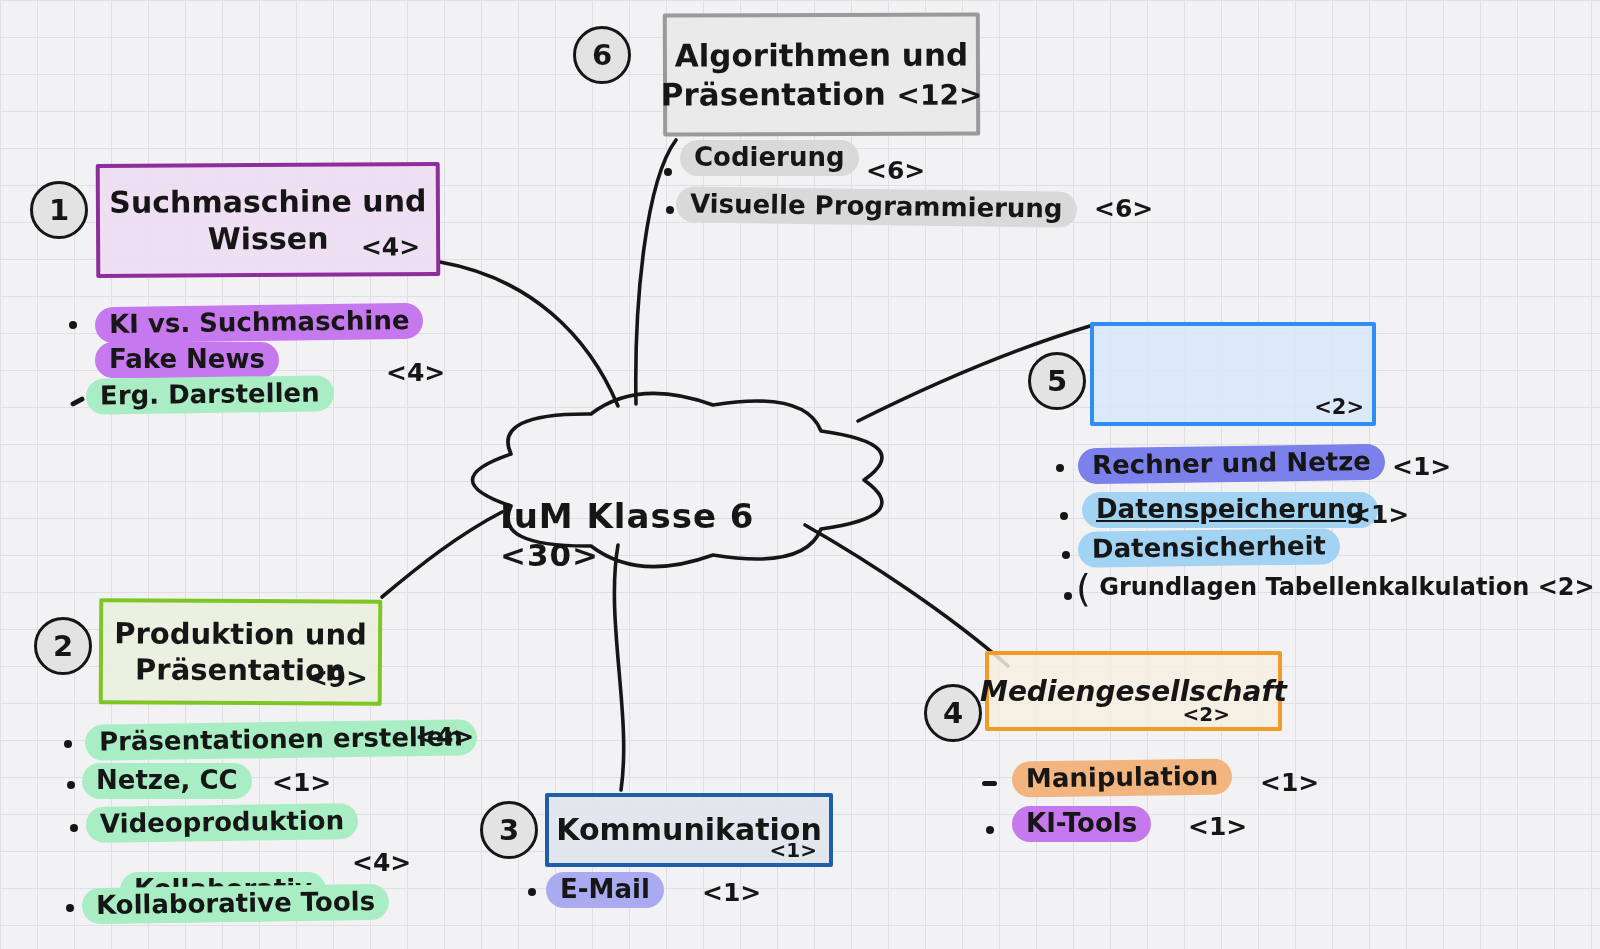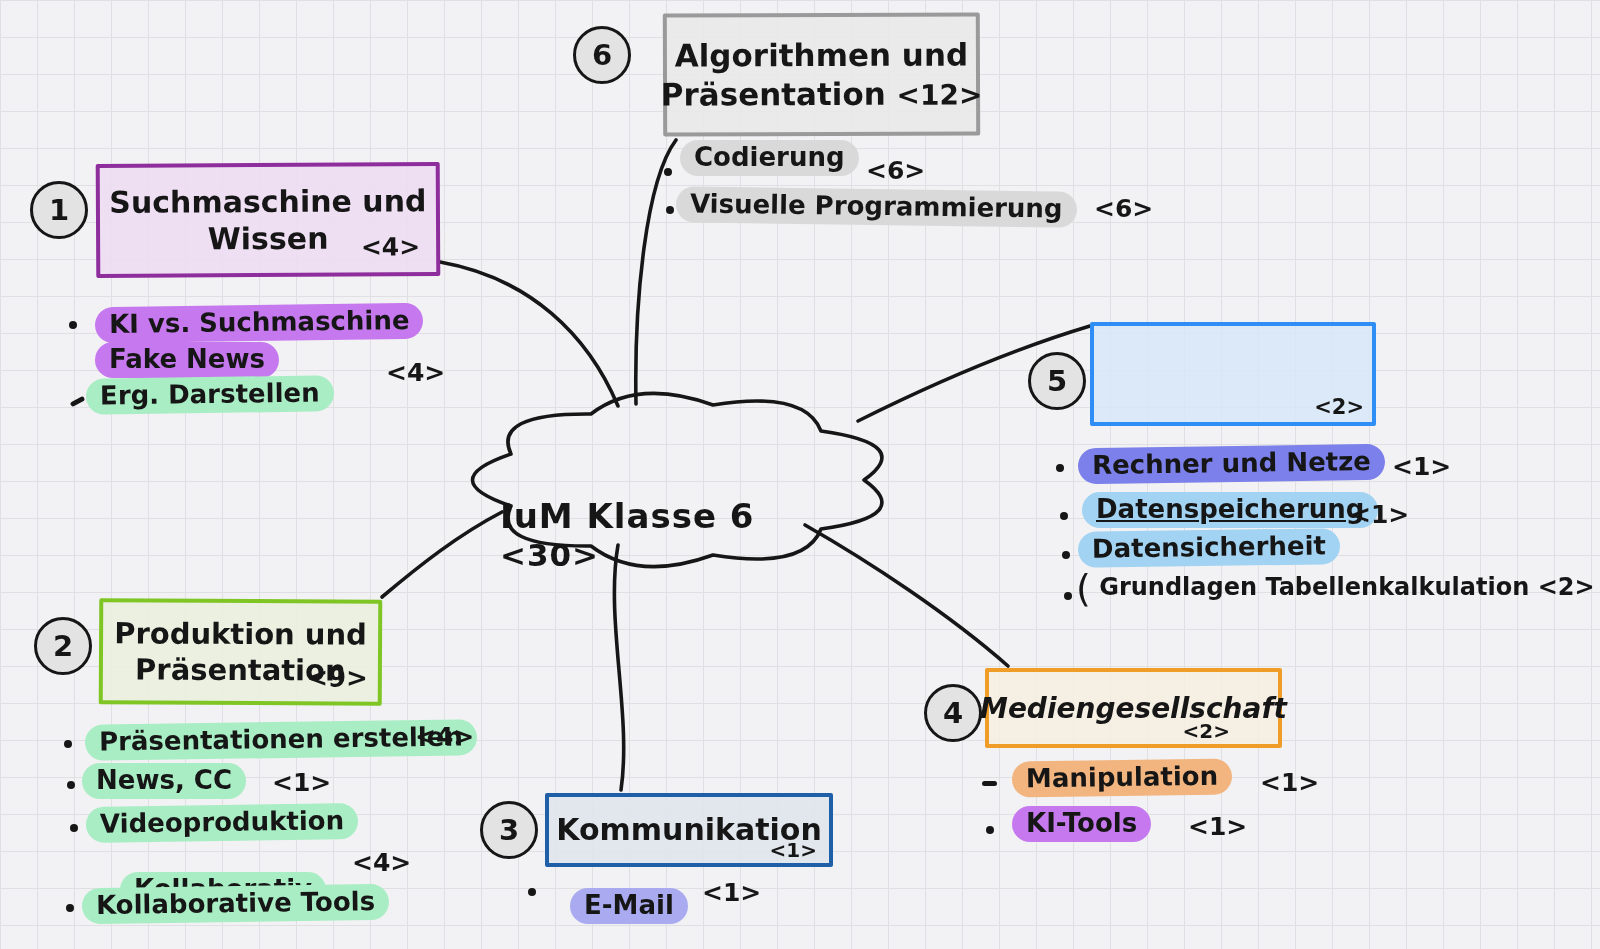--- a/index.html
+++ b/index.html
@@ -143,49 +143,49 @@
   <span class="dot" style="left:1062px;top:551px;"></span>
   <span class="pill blue tilt-l" style="left:1078px;top:530px;">Datensicherheit</span>
   <span class="dot" style="left:1064px;top:592px;"></span>
   <span class="abs" style="left:1076px;top:566px;font-size:24px;font-weight:600;white-space:nowrap;">
     <span style="font-size:38px;vertical-align:-6px;font-weight:500;">(</span>
     <span>Grundlagen Tabellenkalkulation</span>
     <span style="font-weight:700;">&lt;2&gt;</span>
     
   </span>
 
-  <div class="box n4" style="left:985px;top:668px;width:289px;height:72px;">
+  <div class="box n4" style="left:985px;top:651px;width:289px;height:72px;">
     <div>Mediengesellschaft</div>
     <span class="cnt-corner" style="right:48px;bottom:0px;font-size:20px;font-style:normal;">&lt;2&gt;</span>
   </div>
   <span class="dash" style="left:982px;top:781px;"></span>
   <span class="pill orange tilt-l" style="left:1012px;top:760px;">Manipulation</span>
   <span class="cnt" style="left:1260px;top:768px;">&lt;1&gt;</span>
   <span class="dot" style="left:986px;top:826px;"></span>
   <span class="pill purple" style="left:1012px;top:806px;">KI-Tools</span>
   <span class="cnt" style="left:1188px;top:812px;">&lt;1&gt;</span>
 
   <div class="box n3" style="left:545px;top:793px;width:280px;height:66px;">
     <div>Kommunikation</div>
     <span class="cnt-corner" style="right:12px;bottom:0px;font-size:20px;">&lt;1&gt;</span>
   </div>
   <span class="dot" style="left:528px;top:888px;"></span>
-  <span class="pill peri" style="left:570px;top:872px;margin-top:16px;">E-Mail</span>
+  <span class="pill peri" style="left:546px;top:872px;">E-Mail</span>
   <span class="cnt" style="left:702px;top:878px;">&lt;1&gt;</span>
 
   <div class="box n2" style="left:99px;top:599px;width:275px;height:98px;">
     <div>Produktion und</div>
     <div>Präsentation</div>
     <span class="cnt-corner" style="right:10px;bottom:8px;font-size:26px;">&lt;9&gt;</span>
   </div>
   <span class="dot" style="left:64px;top:740px;"></span>
   <span class="pill green tilt-l" style="left:85px;top:722px;">Präsentationen erstellen</span>
   <span class="cnt" style="left:415px;top:722px;">&lt;4&gt;</span>
   <span class="dot" style="left:67px;top:781px;"></span>
-  <span class="pill green" style="left:82px;top:763px;">News, CC</span>
+  <span class="pill green" style="left:82px;top:763px;">Netze, CC</span>
   <span class="cnt" style="left:272px;top:768px;">&lt;1&gt;</span>
   <span class="dot" style="left:70px;top:824px;"></span>
   <span class="pill green tilt-l" style="left:86px;top:805px;">Videoproduktion</span>
   <span class="pill green" style="left:120px;top:872px;">Kollaborativ</span>
   <span class="cnt" style="left:352px;top:848px;">&lt;4&gt;</span>
   <span class="dot" style="left:66px;top:904px;"></span>
   <span class="pill green tilt-l" style="left:82px;top:886px;">Kollaborative Tools</span>
 
 </div>
 

